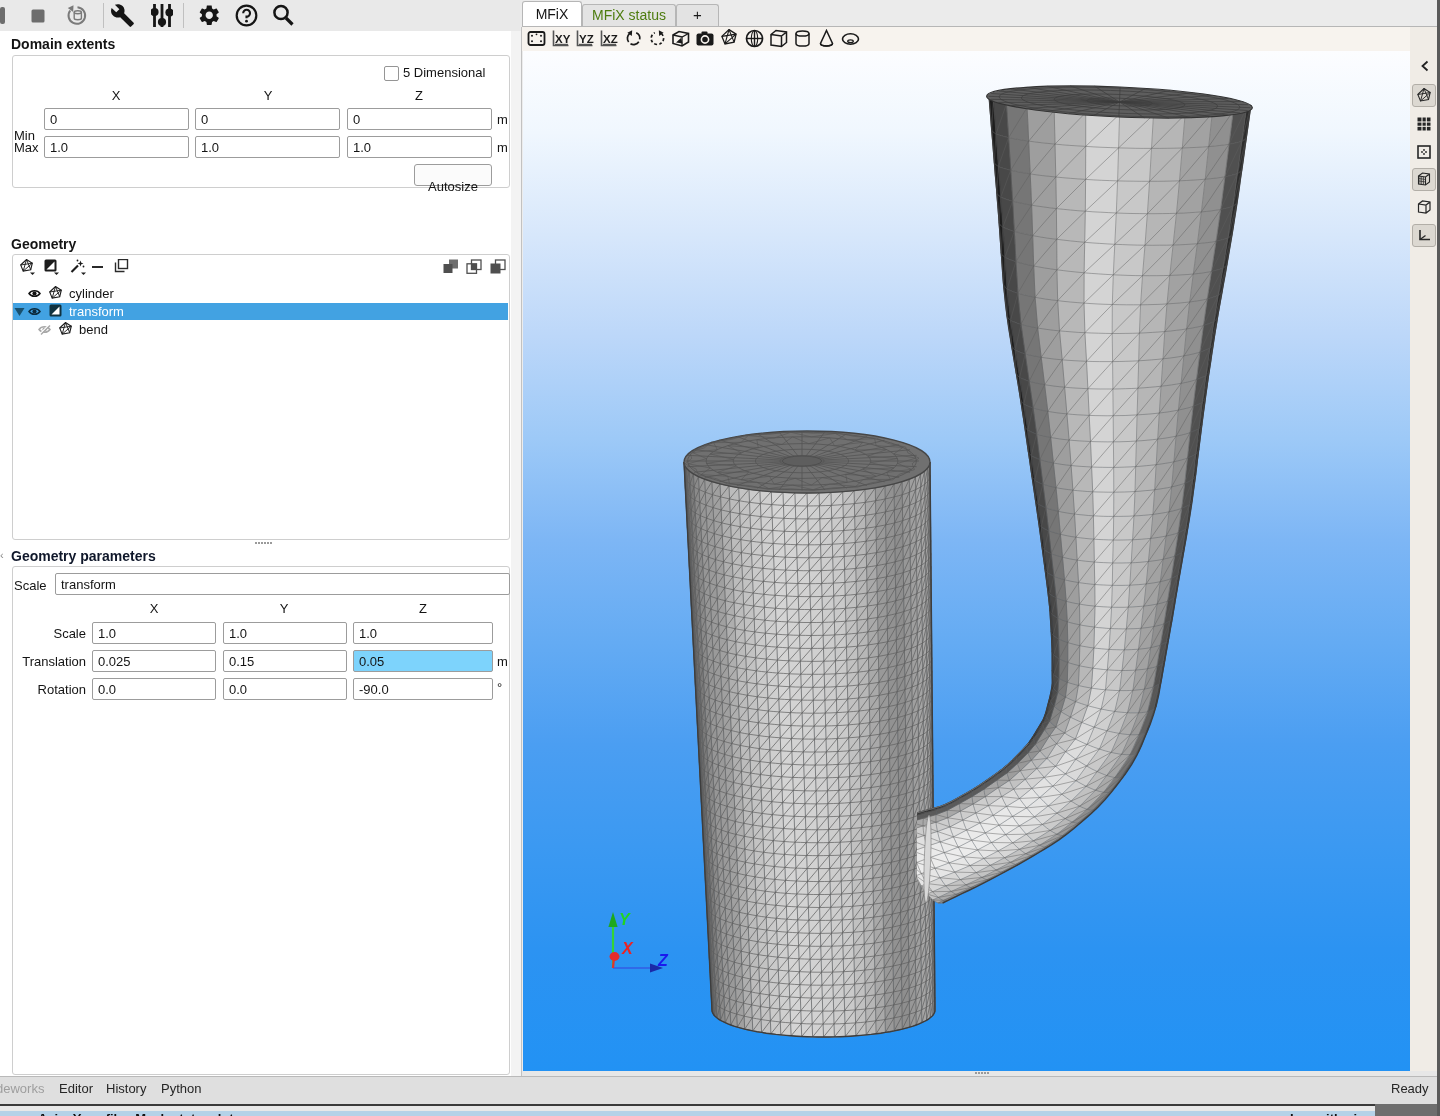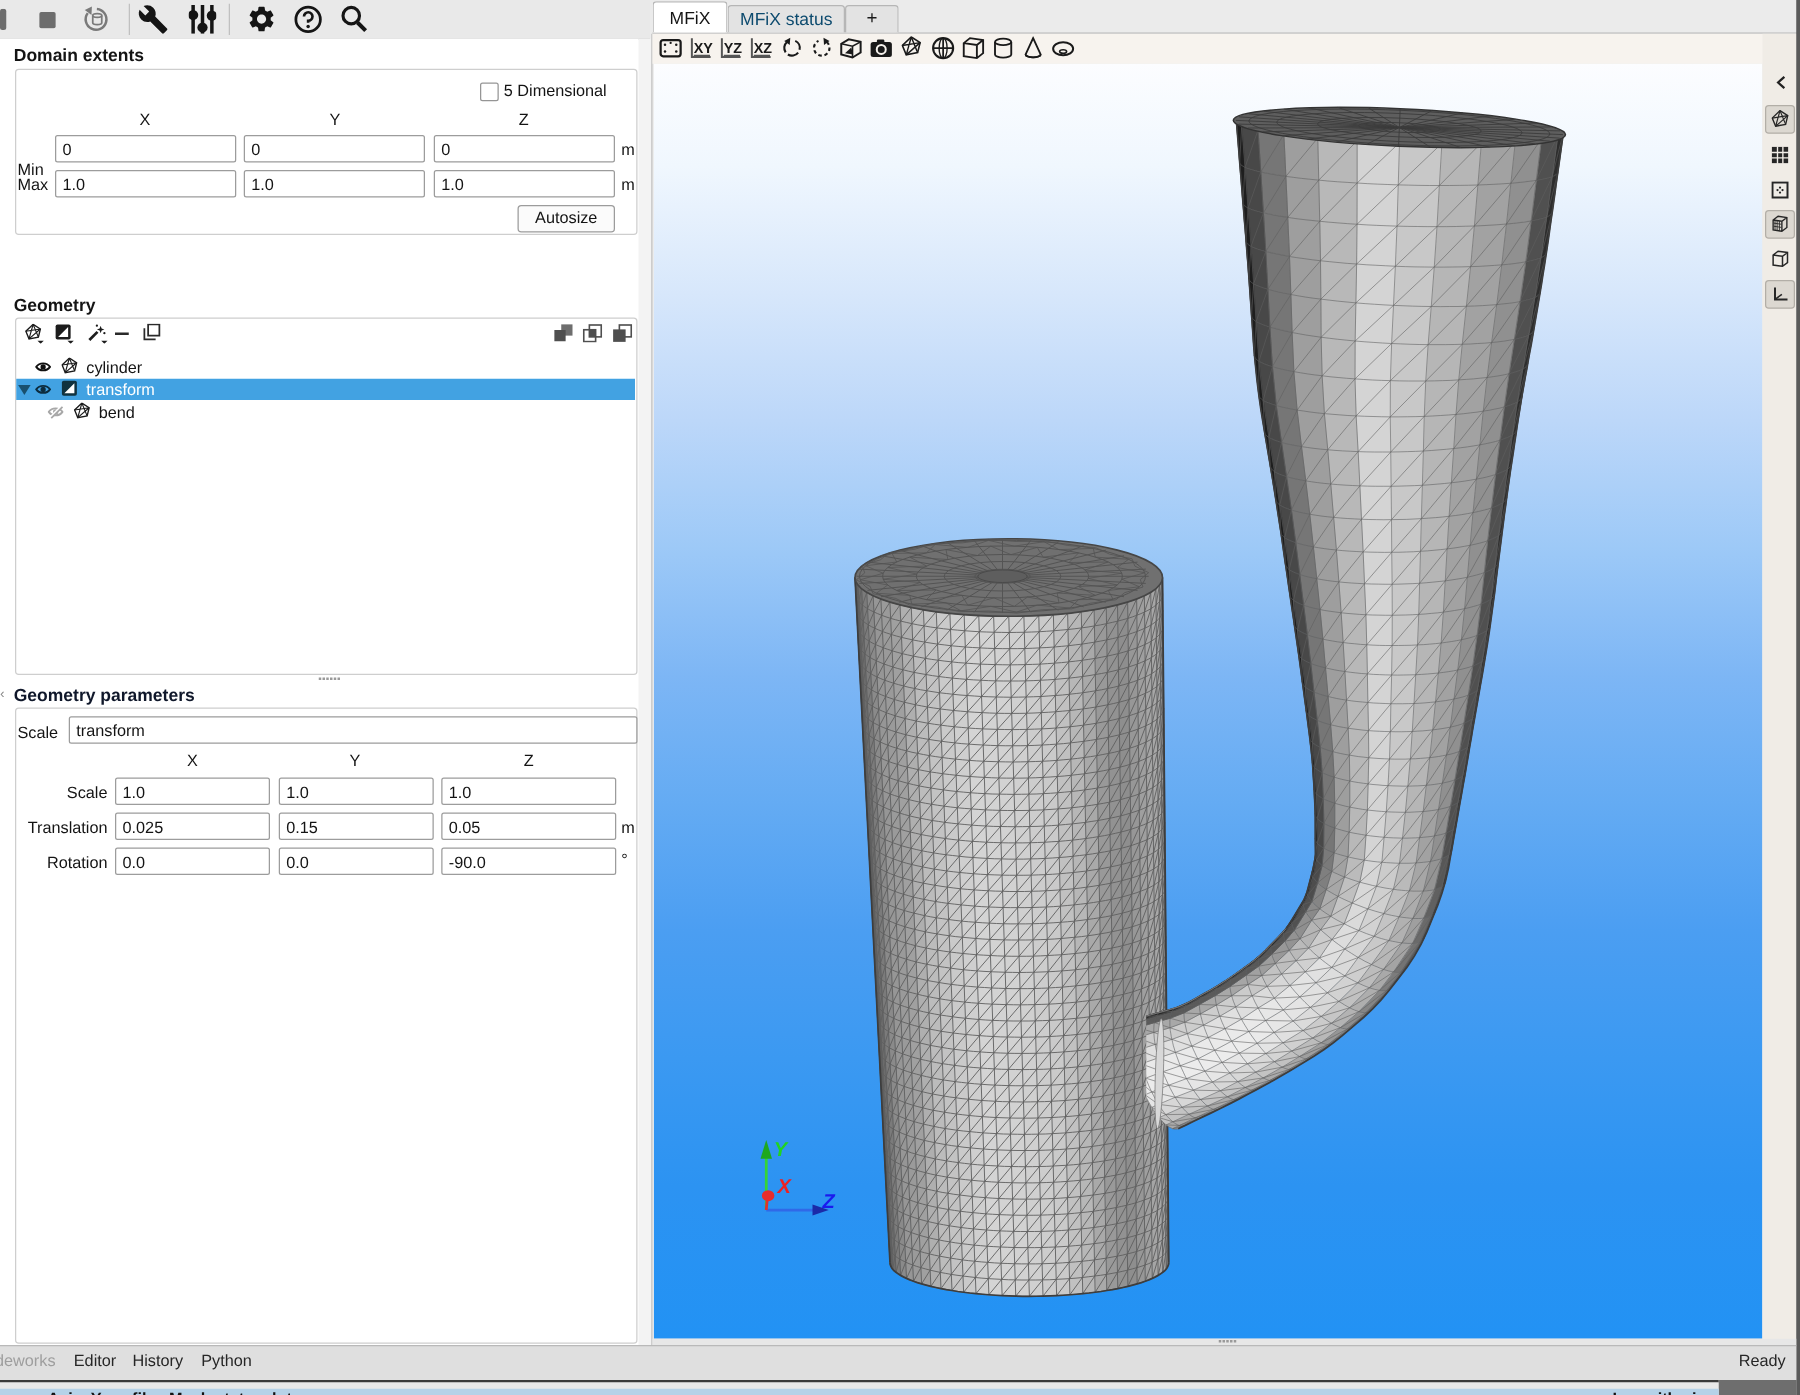--- a/index.html
+++ b/index.html
@@ -55,21 +55,21 @@
     <div style="position:absolute;left:14px;top:128px;font-size:13px;color:#141414;white-space:nowrap">Min</div>
     <div style="position:absolute;left:44px;top:108px;width:145px;height:22px;background:#fff;border:1px solid #9c9c9c;border-radius:2px;box-sizing:border-box;font-size:13px;color:#141414;padding:3px 0 0 5px;line-height:15px">0</div>
     <div style="position:absolute;left:195px;top:108px;width:145px;height:22px;background:#fff;border:1px solid #9c9c9c;border-radius:2px;box-sizing:border-box;font-size:13px;color:#141414;padding:3px 0 0 5px;line-height:15px">0</div>
     <div style="position:absolute;left:347px;top:108px;width:145px;height:22px;background:#fff;border:1px solid #9c9c9c;border-radius:2px;box-sizing:border-box;font-size:13px;color:#141414;padding:3px 0 0 5px;line-height:15px">0</div>
     <div style="position:absolute;left:497px;top:112px;font-size:13px;color:#141414;white-space:nowrap">m</div>
     <div style="position:absolute;left:14px;top:140px;font-size:13px;color:#141414;white-space:nowrap">Max</div>
     <div style="position:absolute;left:44px;top:136px;width:145px;height:22px;background:#fff;border:1px solid #9c9c9c;border-radius:2px;box-sizing:border-box;font-size:13px;color:#141414;padding:3px 0 0 5px;line-height:15px">1.0</div>
     <div style="position:absolute;left:195px;top:136px;width:145px;height:22px;background:#fff;border:1px solid #9c9c9c;border-radius:2px;box-sizing:border-box;font-size:13px;color:#141414;padding:3px 0 0 5px;line-height:15px">1.0</div>
     <div style="position:absolute;left:347px;top:136px;width:145px;height:22px;background:#fff;border:1px solid #9c9c9c;border-radius:2px;box-sizing:border-box;font-size:13px;color:#141414;padding:3px 0 0 5px;line-height:15px">1.0</div>
     <div style="position:absolute;left:497px;top:140px;font-size:13px;color:#141414;white-space:nowrap">m</div>
-    <div style="position:absolute;left:414px;top:164px;width:78px;height:22px;background:#fbfbfb;border:1px solid #9c9c9c;border-radius:3px;box-sizing:border-box;font-size:13px;color:#141414;text-align:center;padding-top:1px">Autosize</div>
+    <div style="position:absolute;left:414px;top:164px;width:78px;height:22px;background:#fbfbfb;border:1px solid #9c9c9c;border-radius:3px;box-sizing:border-box;font-size:13px;color:#141414;text-align:center;padding-top:14px">Autosize</div>
     <div style="position:absolute;left:11px;top:236px;font-size:14px;color:#141414;white-space:nowrap;font-weight:bold">Geometry</div>
     <div style="position:absolute;left:12px;top:254px;width:498px;height:286px;border:1px solid #cecece;border-radius:3px;box-sizing:border-box"></div>
     <svg style="position:absolute;left:20px;top:259px" width="17" height="16" viewBox="0 0 17 16">
       <polygon points="6.5,0.5 12.3,4.2 10.7,10.7 3.2,12.1 0.7,6.0" fill="none" stroke="#1c1c1c" stroke-width="1.1"></polygon>
       <path d="M6.5 0.5L10.7 10.7M12.3 4.2L3.2 12.1M0.7 6.0L12.3 4.2M6.5 0.5L3.2 12.1" stroke="#1c1c1c" stroke-width="0.935" fill="none"></path>
       <polygon points="10,13.5 15,13.5 12.5,16" fill="#1c1c1c"></polygon>
     </svg>
     <svg style="position:absolute;left:44px;top:259px" width="17" height="16" viewBox="0 0 17 16">
       <rect x="0.5" y="0.5" width="12" height="12" rx="1.5" fill="#1c1c1c"></rect>
       <polygon points="2.5,10.5 10.5,2.5 10.5,10.5" fill="#fff"></polygon>
@@ -146,34 +146,34 @@
     <div style="position:absolute;left:134px;top:601px;font-size:13px;color:#141414;white-space:nowrap;width:40px;text-align:center">X</div>
     <div style="position:absolute;left:264px;top:601px;font-size:13px;color:#141414;white-space:nowrap;width:40px;text-align:center">Y</div>
     <div style="position:absolute;left:403px;top:601px;font-size:13px;color:#141414;white-space:nowrap;width:40px;text-align:center">Z</div>
     <div style="position:absolute;left:14px;top:626px;font-size:13px;color:#141414;white-space:nowrap;width:72px;text-align:right">Scale</div>
     <div style="position:absolute;left:92px;top:622px;width:124px;height:22px;background:#fff;border:1px solid #9c9c9c;border-radius:2px;box-sizing:border-box;font-size:13px;color:#141414;padding:3px 0 0 5px;line-height:15px">1.0</div>
     <div style="position:absolute;left:223px;top:622px;width:124px;height:22px;background:#fff;border:1px solid #9c9c9c;border-radius:2px;box-sizing:border-box;font-size:13px;color:#141414;padding:3px 0 0 5px;line-height:15px">1.0</div>
     <div style="position:absolute;left:353px;top:622px;width:140px;height:22px;background:#fff;border:1px solid #9c9c9c;border-radius:2px;box-sizing:border-box;font-size:13px;color:#141414;padding:3px 0 0 5px;line-height:15px">1.0</div>
     <div style="position:absolute;left:14px;top:654px;font-size:13px;color:#141414;white-space:nowrap;width:72px;text-align:right">Translation</div>
     <div style="position:absolute;left:92px;top:650px;width:124px;height:22px;background:#fff;border:1px solid #9c9c9c;border-radius:2px;box-sizing:border-box;font-size:13px;color:#141414;padding:3px 0 0 5px;line-height:15px">0.025</div>
     <div style="position:absolute;left:223px;top:650px;width:124px;height:22px;background:#fff;border:1px solid #9c9c9c;border-radius:2px;box-sizing:border-box;font-size:13px;color:#141414;padding:3px 0 0 5px;line-height:15px">0.15</div>
-    <div style="position:absolute;left:353px;top:650px;width:140px;height:22px;background:#ffffff;border:1px solid #9c9c9c;border-radius:2px;box-sizing:border-box;font-size:13px;color:#141414;padding:3px 0 0 5px;line-height:15px">0.05</div>
+    <div style="position:absolute;left:353px;top:650px;width:140px;height:22px;background:#7dd3fc;border:1px solid #9c9c9c;border-radius:2px;box-sizing:border-box;font-size:13px;color:#141414;padding:3px 0 0 5px;line-height:15px">0.05</div>
     <div style="position:absolute;left:497px;top:654px;font-size:13px;color:#141414;white-space:nowrap">m</div>
     <div style="position:absolute;left:14px;top:682px;font-size:13px;color:#141414;white-space:nowrap;width:72px;text-align:right">Rotation</div>
     <div style="position:absolute;left:92px;top:678px;width:124px;height:22px;background:#fff;border:1px solid #9c9c9c;border-radius:2px;box-sizing:border-box;font-size:13px;color:#141414;padding:3px 0 0 5px;line-height:15px">0.0</div>
     <div style="position:absolute;left:223px;top:678px;width:124px;height:22px;background:#fff;border:1px solid #9c9c9c;border-radius:2px;box-sizing:border-box;font-size:13px;color:#141414;padding:3px 0 0 5px;line-height:15px">0.0</div>
     <div style="position:absolute;left:353px;top:678px;width:140px;height:22px;background:#fff;border:1px solid #9c9c9c;border-radius:2px;box-sizing:border-box;font-size:13px;color:#141414;padding:3px 0 0 5px;line-height:15px">-90.0</div>
     <div style="position:absolute;left:497px;top:680px;font-size:13px;color:#141414;white-space:nowrap">°</div>
     <div style="position:absolute;left:0px;top:549px;font-size:11px;color:#8a8a8a;white-space:nowrap">‹</div>
 <div style="position:absolute;left:511px;top:31px;width:10px;height:1045px;background:#f3f3f3"></div>
     <div style="position:absolute;left:521px;top:27px;width:1px;height:1049px;background:#c2c2c2"></div>
     <div style="position:absolute;left:520px;top:0;width:920px;height:26px;background:#ebebeb"></div>
     <div style="position:absolute;left:522px;top:26px;width:918px;height:1px;background:#b6b6b6"></div>
     <div style="position:absolute;left:522px;top:1px;width:60px;height:25px;background:#fff;border:1px solid #b6b6b6;border-bottom:none;border-radius:3px 3px 0 0;box-sizing:border-box;font-size:14px;color:#141414;text-align:center;padding-top:4px">MFiX</div>
-    <div style="position:absolute;left:582px;top:4px;width:94px;height:22px;background:#e3e3e3;border:1px solid #b6b6b6;border-bottom:none;border-radius:3px 3px 0 0;box-sizing:border-box;font-size:14px;color:#0c4a6e;text-align:center;padding-top:2px">MFiX status</div>
+    <div style="position:absolute;left:582px;top:4px;width:94px;height:22px;background:#e3e3e3;border:1px solid #b6b6b6;border-bottom:none;border-radius:3px 3px 0 0;box-sizing:border-box;font-size:14px;color:#4d7c0f;text-align:center;padding-top:2px">MFiX status</div>
     <div style="position:absolute;left:676px;top:4px;width:43px;height:22px;background:#e3e3e3;border:1px solid #b6b6b6;border-bottom:none;border-radius:3px 3px 0 0;box-sizing:border-box;font-size:15px;color:#1a1a1a;text-align:center;padding-top:1px">+</div>
     <div style="position:absolute;left:522px;top:27px;width:918px;height:24px;background:#f7f3ee"></div>
     <svg style="position:absolute;left:527px;top:29px" width="20" height="20" viewBox="0 0 20 20">
       <rect x="1.5" y="3" width="16" height="13" rx="2" fill="none" stroke="#1a1a1a" stroke-width="1.8"></rect>
       <circle cx="5" cy="6.8" r="1" fill="#1a1a1a"></circle>
       <circle cx="14" cy="6.8" r="1" fill="#1a1a1a"></circle>
       <circle cx="5" cy="12.2" r="1" fill="#1a1a1a"></circle>
       <circle cx="14" cy="12.2" r="1" fill="#1a1a1a"></circle>
       <circle cx="9.5" cy="5.3" r="0.9" fill="#1a1a1a"></circle>
     </svg>

